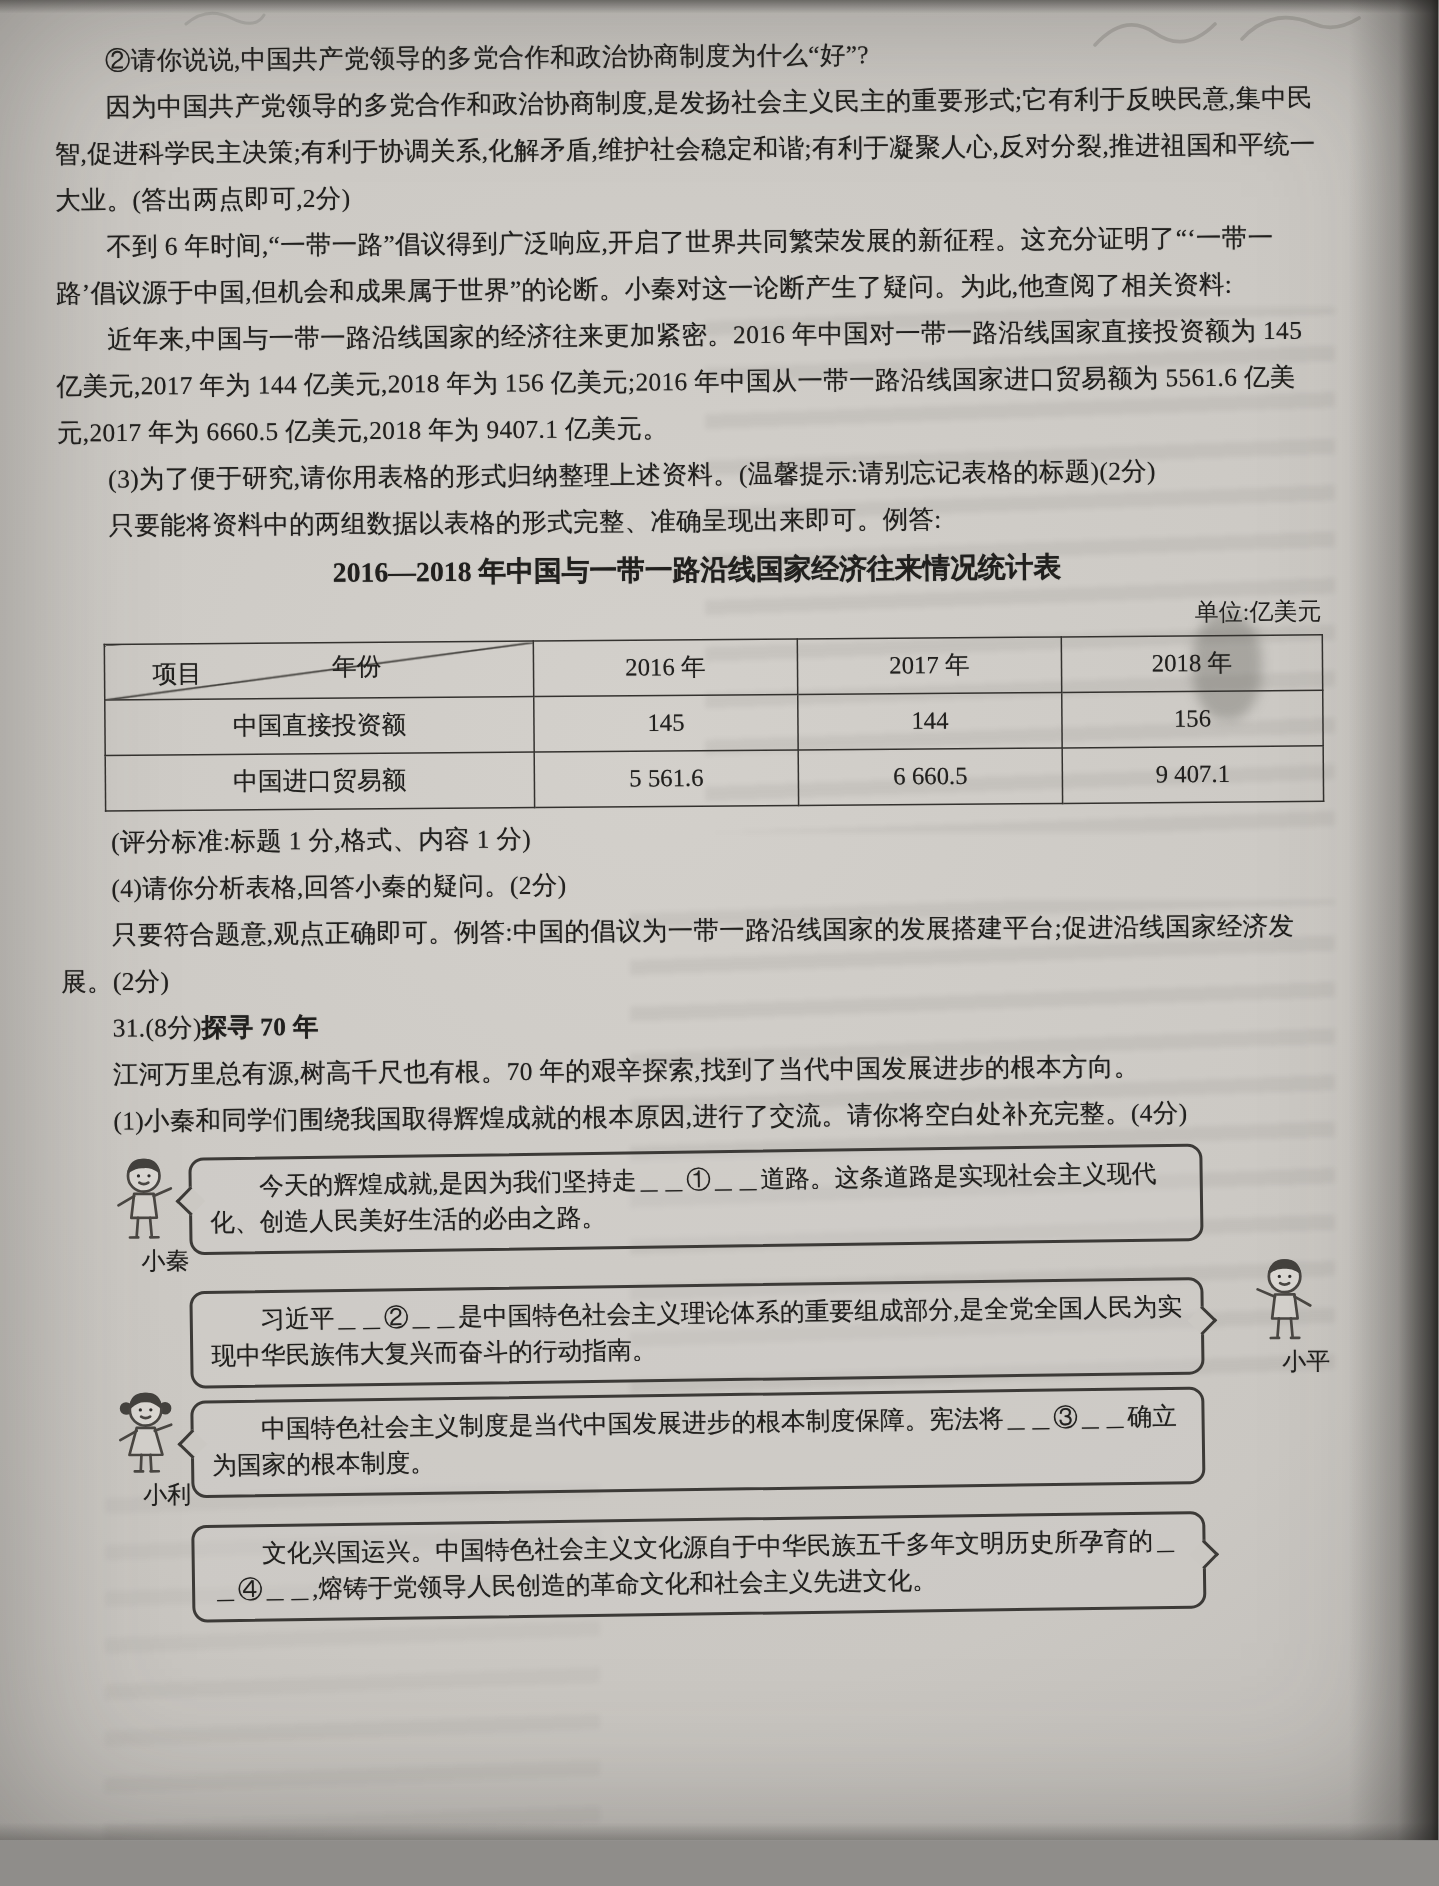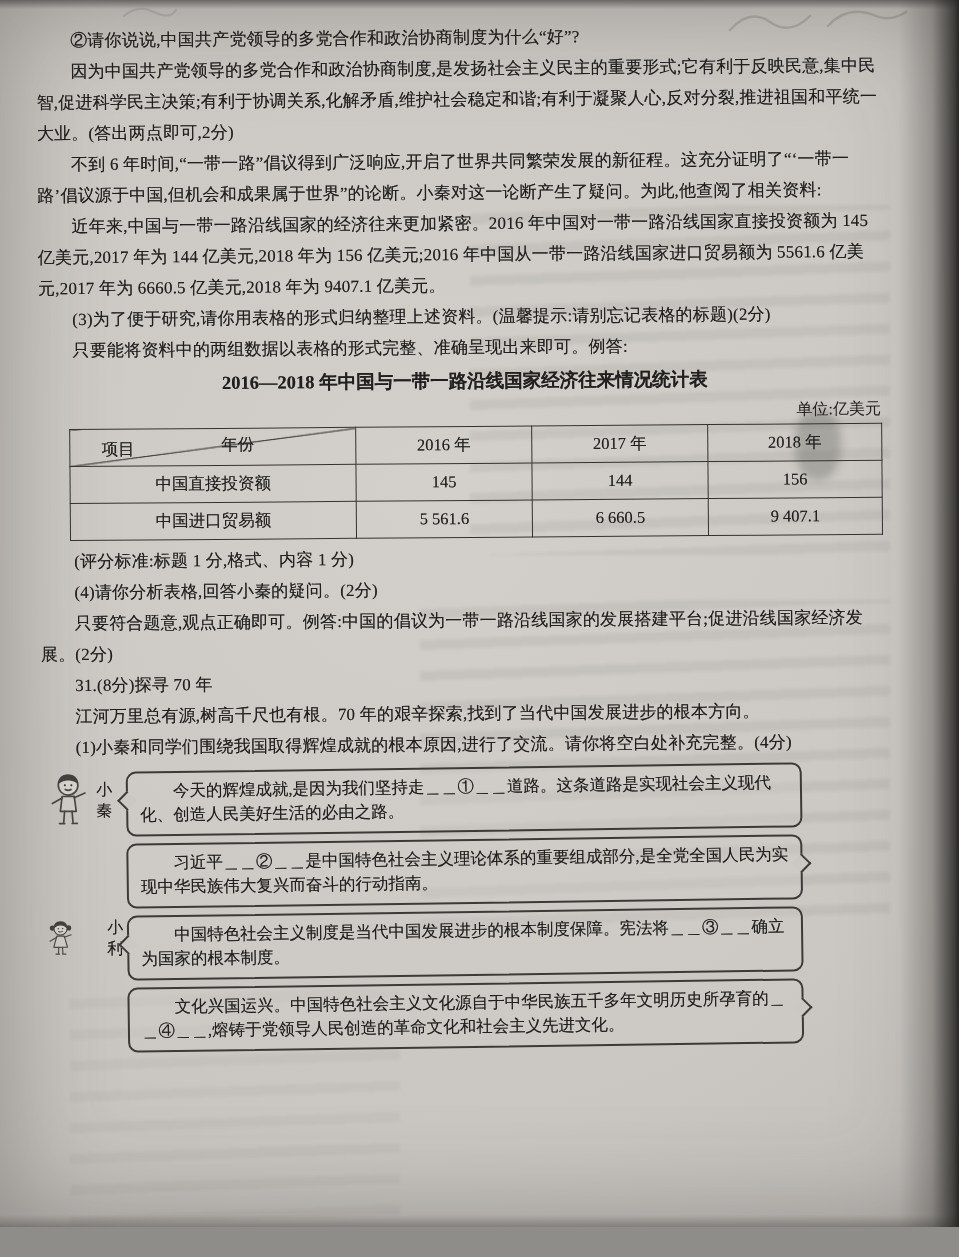--- a/index.html
+++ b/index.html
@@ -7,21 +7,21 @@
     position:relative; width:959px; height:1227px; overflow:hidden;
     background: radial-gradient(120% 95% at 45% 40%, #d3d0cb 0%, #cac7c2 55%, #b6b3af 100%);
     font-family:"Liberation Serif","DejaVu Serif",serif;
     color:#21201e;
   }
   .content { position:absolute; left:40px; top:22px; width:852px; transform:rotate(-0.45deg); }
   .para {
     margin:0; font-size:17px; line-height:31px; text-indent:2em;
     letter-spacing:.2px; text-shadow:0 0 .6px rgba(32,31,29,.55);
   }
-  .bold { font-weight:normal; }
+  .bold { font-weight:bold; }
   .tbl-title { text-align:center; font-weight:bold; font-size:18.5px; line-height:36px; text-shadow:0 0 .6px rgba(32,31,29,.6); }
   .unit { text-align:right; font-size:16px; line-height:25px; padding-right:10px; }
   table.stat { border-collapse:collapse; table-layout:fixed; width:812px; margin:2px 4px 5px 30px; }
   table.stat td {
     border:1.6px solid #34322f; text-align:center; font-size:16.5px;
     height:36px; padding:0; text-shadow:0 0 .5px rgba(32,31,29,.5);
   }
   td.corner {
     position:relative; height:58px;
     background:linear-gradient(to bottom right,
@@ -36,24 +36,24 @@
     grid-column:2; position:relative; border:2px solid #3c3a37; border-radius:10px;
     padding:6px 12px 7px; transform:rotate(-0.35deg); background:rgba(210,207,202,.35);
   }
   .bubble p { margin:0; font-size:16.5px; line-height:24px; text-indent:2em; text-shadow:0 0 .5px rgba(32,31,29,.5); }
   .tail-left::before, .tail-right::before {
     content:""; position:absolute; width:12px; height:12px; top:20px; background:#cbc8c3;
     transform:rotate(45deg);
   }
   .tail-left::before  { left:-8px;  border-left:2px solid #3c3a37; border-bottom:2px solid #3c3a37; }
   .tail-right::before { right:-8px; border-right:2px solid #3c3a37; border-top:2px solid #3c3a37; }
-  .char { display:flex; flex-direction:row; align-items:center; width:84px; }
+  .char { display:flex; flex-direction:column; align-items:flex-end; width:84px; }
   .char.left { grid-column:1; } .char.right { grid-column:3; }
   .char-label { font-size:16px; margin-top:-1px; text-shadow:0 0 .5px rgba(32,31,29,.5); }
-  .off-up { margin-top:-16px; } .off-up-sm { margin-top:-6px;gap:28px; }
+  .off-up { margin-top:-16px; } .off-up-sm { margin-top:-6px; }
   
   .ghost { position:absolute; opacity:.16; filter:blur(1.6px); pointer-events:none;
     background:repeating-linear-gradient(178deg, transparent 0 9px, rgba(95,92,88,.55) 9px 19px, transparent 19px 31px); }
   #ghost1 { left:470px; top:205px; width:420px; height:350px; }
   #ghost2 { left:420px; top:600px; width:470px; height:330px; }
   #ghost3 { left:70px;  top:990px; width:330px; height:240px; opacity:.10; }
   .blob { position:absolute; left:795px; top:408px; width:46px; height:72px;
     background:rgba(80,78,74,.30); filter:blur(4px); border-radius:45%; pointer-events:none; }
   .edge-right { position:absolute; right:0; top:0; width:60px; height:100%; pointer-events:none;
     background:linear-gradient(to right, rgba(43,42,40,0) 0%, rgba(43,42,40,.25) 55%, rgba(33,32,30,.78) 92%, rgba(24,23,21,.92) 100%); }
@@ -158,20 +158,36 @@
         </div>
         <div class="bubble tail-left">
           <p>今天的辉煌成就,是因为我们坚持走＿＿①＿＿道路。这条道路是实现社会主义现代化、创造人民美好生活的必由之路。</p>
         </div>
       </div>
 
       <div class="dlg-row">
         <div class="bubble tail-right">
           <p>习近平＿＿②＿＿是中国特色社会主义理论体系的重要组成部分,是全党全国人民为实现中华民族伟大复兴而奋斗的行动指南。</p>
         </div>
+        <div class="char right off-up">
+          <svg class="fig" width="58" height="62" viewBox="0 0 58 62">
+            <g stroke="#4a4743" stroke-width="1.8" fill="none" stroke-linecap="round" stroke-linejoin="round">
+              <circle cx="28" cy="14" r="10.5" fill="#dbd8d3"></circle>
+              <path d="M18 11 Q20 3 28 3.5 Q36 3 38 11 Q33 7.5 28 8 Q23 7.5 18 11 Z" fill="#44423e" stroke="#44423e"></path>
+              <circle cx="24.5" cy="14" r="1.1" fill="#2e2d2b" stroke="none"></circle>
+              <circle cx="31.5" cy="14" r="1.1" fill="#2e2d2b" stroke="none"></circle>
+              <path d="M25 18.5 Q28 20.5 31 18.5"></path>
+              <path d="M21.5 26 L34.5 26 L36.5 42 L19.5 42 Z" fill="#d4d1cc"></path>
+              <path d="M34.5 27.5 L45 33.5 M21.5 27.5 L10 22.5"></path>
+              <path d="M24 42 L23 54 M32 42 L33 54"></path>
+              <path d="M18.5 55 L24 55 M32 55 L37.5 55"></path>
+            </g>
+          </svg>
+          <div class="char-label">小平</div>
+        </div>
       </div>
 
       <div class="dlg-row">
         <div class="char left off-up-sm">
           <svg class="fig" width="58" height="62" viewBox="0 0 58 62">
             <g stroke="#4a4743" stroke-width="1.8" fill="none" stroke-linecap="round" stroke-linejoin="round">
               <circle cx="15" cy="13" r="4.2" fill="#44423e" stroke="none"></circle>
               <circle cx="41" cy="13" r="4.2" fill="#44423e" stroke="none"></circle>
               <circle cx="28" cy="14" r="10.5" fill="#dbd8d3"></circle>
               <path d="M18 12 Q19 3 28 3.5 Q37 3 38 12 Q33 7.5 28 8 Q23 7.5 18 12 Z" fill="#44423e" stroke="#44423e"></path>

